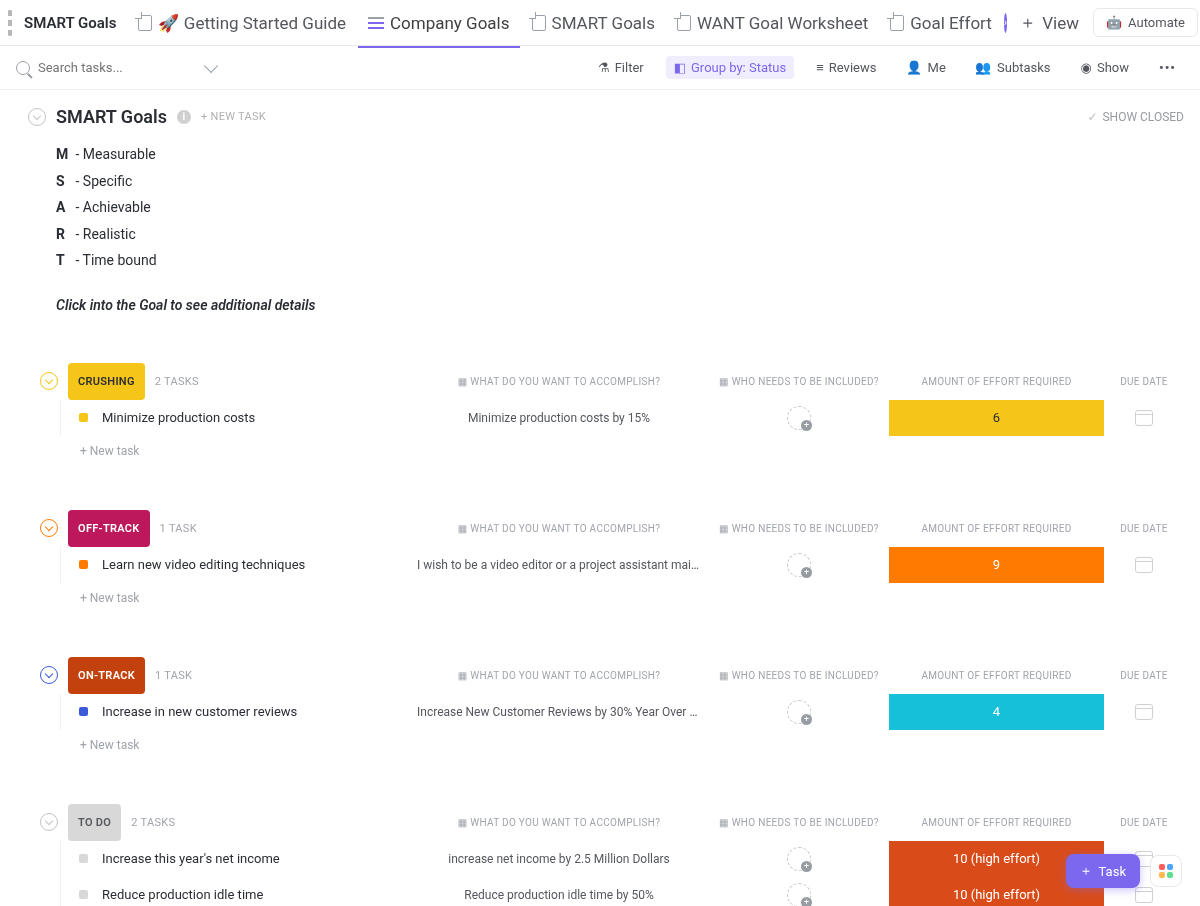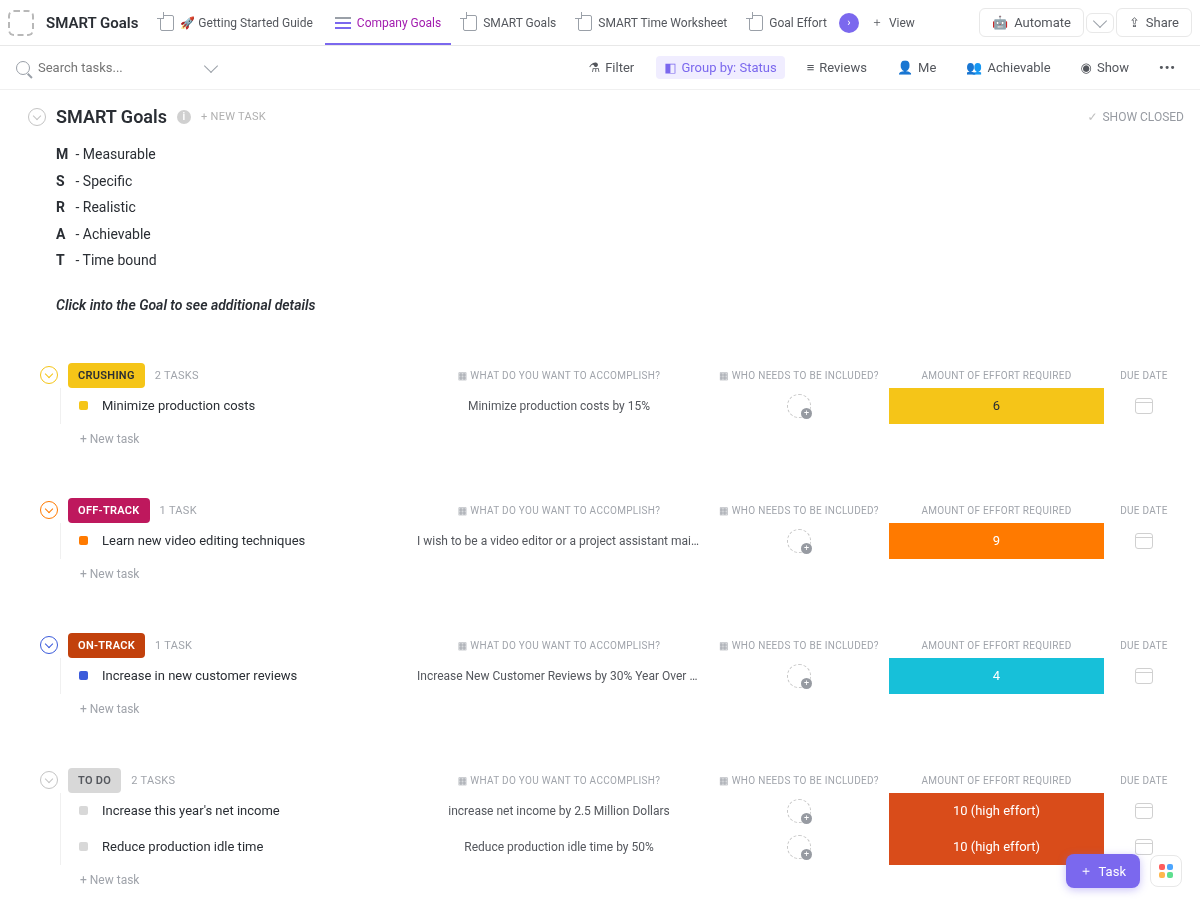--- a/index.html
+++ b/index.html
@@ -1,21 +1,21 @@
 <!DOCTYPE html>
 <html><head>
 <meta charset="utf-8">
 <style>
 *{box-sizing:border-box;margin:0;padding:0;font-family:-apple-system,BlinkMacSystemFont,"Segoe UI",Roboto,sans-serif}
 body{background:#fff;color:#2a2e34;font-size:13px;width:1200px;height:906px;overflow:hidden;position:relative}
 .top-bar{display:flex;align-items:center;height:46px;border-bottom:1px solid #e8e8e8;padding:0 8px;gap:2px}
-.tbx{display:flex;align-items:center;gap:6px;padding:6px 10px;border-radius:6px;color:#54575d;font-size:12px;white-space:nowrap;position:relative}
+.tbx{display:flex;align-items:center;gap:6px;padding:6px 10px;border-radius:6px;color:#54575d;font-size:17px;white-space:nowrap;position:relative}
 .tbx.title{font-weight:600;font-size:15px;color:#2a2e34}
 .logo-sq{width:26px;height:26px;border:2px dashed #b8b8b8;border-radius:6px}
-.tbx.active{color:#a21caf}
+.tbx.active{color:#404040}
 .tbx.active::after{content:"";position:absolute;bottom:-9px;left:0;right:0;height:2px;background:#7b68ee}
 .doc-ic{width:14px;height:16px;border:1.5px solid #9aa0a8;border-radius:2px;position:relative}
 .doc-ic::before{content:"";position:absolute;top:-4px;left:-4px;width:6px;height:6px;background:#fff;border-right:1.5px solid #9aa0a8;border-bottom:1.5px solid #9aa0a8}
 .list-ic{width:16px;height:12px;position:relative}
 .list-ic::before,.list-ic::after{content:"";position:absolute;left:0;width:16px;height:2px;background:#9aa0a8}
 .list-ic::before{top:0;box-shadow:0 5px 0 #9aa0a8,0 10px 0 #9aa0a8}
 .tbx.active .list-ic::before{background:#7b68ee;box-shadow:0 5px 0 #7b68ee,0 10px 0 #7b68ee}
 .arrow-circ{width:20px;height:20px;border-radius:50%;background:#7b68ee;display:flex;align-items:center;justify-content:center;color:#fff;font-size:11px}
 .btn-o{border:1px solid #e8e8e8;border-radius:6px;padding:6px 12px;display:flex;align-items:center;gap:6px;color:#54575d;font-size:13px}
 .sp{flex:1}
@@ -41,21 +41,21 @@
 .h1{font-size:18px;font-weight:600}
 .info-c{width:14px;height:14px;border-radius:50%;background:#d0d0d0;color:#fff;display:flex;align-items:center;justify-content:center;font-size:10px;font-weight:bold}
 .nt{color:#b0b0b0;font-size:11px;letter-spacing:.3px}
 .show-closed{margin-left:auto;color:#979ba2;font-size:12px;display:flex;align-items:center;gap:5px}
 .chk{color:#c0c0c0}
 .desc{margin:14px 0 0 28px;line-height:1.9;font-size:14px}
 .desc b{font-weight:700;display:inline-block;width:16px}
 .desc em{font-style:italic;font-weight:600;display:block;margin-top:18px}
 .group{margin-top:44px}
 .grp-hdr{display:flex;align-items:center;gap:10px;padding-left:12px}
-.status-pill{padding:6px 10px;border-radius:4px;font-size:11px;font-weight:600;letter-spacing:.3px;color:#fff}
+.status-pill{padding:12px 10px;border-radius:4px;font-size:11px;font-weight:600;letter-spacing:.3px;color:#fff}
 .pill-crush{background:#f5c518;color:#2a2e34}
 .pill-off{background:#be185d}
 .pill-on{background:#c2410c}
 .pill-todo{background:#d8d8d8;color:#54575d}
 .task-ct{color:#a0a4ab;font-size:11px;letter-spacing:.3px}
 .cols{display:flex;align-items:flex-start;margin-left:auto;gap:0}
 .col-h{color:#a0a4ab;font-size:10px;letter-spacing:.3px;text-align:center}
 .c-acc{width:300px}
 .c-who{width:180px}
 .c-eff{width:215px}
@@ -101,21 +101,21 @@
         <div class="doc-ic"></div>
         <span>🚀 Getting Started Guide</span>
       </div><div class="tbx active">
         <div class="list-ic"></div>
         <span>Company Goals</span>
       </div><div class="tbx">
         <div class="doc-ic"></div>
         <span>SMART Goals</span>
       </div><div class="tbx">
         <div class="doc-ic"></div>
-        <span>SMART Time Worksheet</span>
+        <span>WANT Goal Worksheet</span>
       </div><div class="tbx">
         <div class="doc-ic"></div>
         <span>Goal Effort</span>
       </div></div>
   <div class="arrow-circ">›</div>
   <div class="tbx">＋ <span>View</span></div>
   <div class="sp"></div>
   <div class="btn-o">
     <span>🤖</span>
     <span>Automate</span>
@@ -147,21 +147,21 @@
   <div class="tl-item">
       <span>≡</span>
       <span>Reviews</span>
     </div>
   <div class="tl-item">
       <span>👤</span>
       <span>Me</span>
     </div>
   <div class="tl-item">
       <span>👥</span>
-      <span>Achievable</span>
+      <span>Subtasks</span>
     </div>
   <div class="tl-item">
       <span>◉</span>
       <span>Show</span>
     </div>
   <div class="tl-item dots">•••</div>
 </div>
 
 <div class="content">
   <div class="hdr-row">
@@ -170,22 +170,22 @@
     <div class="info-c">i</div>
     <div class="nt">+ NEW TASK</div>
     <div class="show-closed">
         <span class="chk">✓</span>
         <span>SHOW CLOSED</span>
       </div>
   </div>
   <div class="desc" id="desc">
       <div><b>M</b>  -  Measurable</div>
       <div><b>S</b>  -  Specific</div>
+      <div><b>A</b>  -  Achievable</div>
       <div><b>R</b>  -  Realistic</div>
-      <div><b>A</b>  -  Achievable</div>
       <div><b>T</b>  -  Time bound</div>
       <em>Click into the Goal to see additional details</em>
     </div>
   <div id="groups">
       <div class="group">
         <div class="grp-hdr">
           <div class="circ-chev cy"></div>
           <div class="status-pill pill-crush">CRUSHING</div>
           <div class="task-ct">2 TASKS</div>
           <div class="cols">

